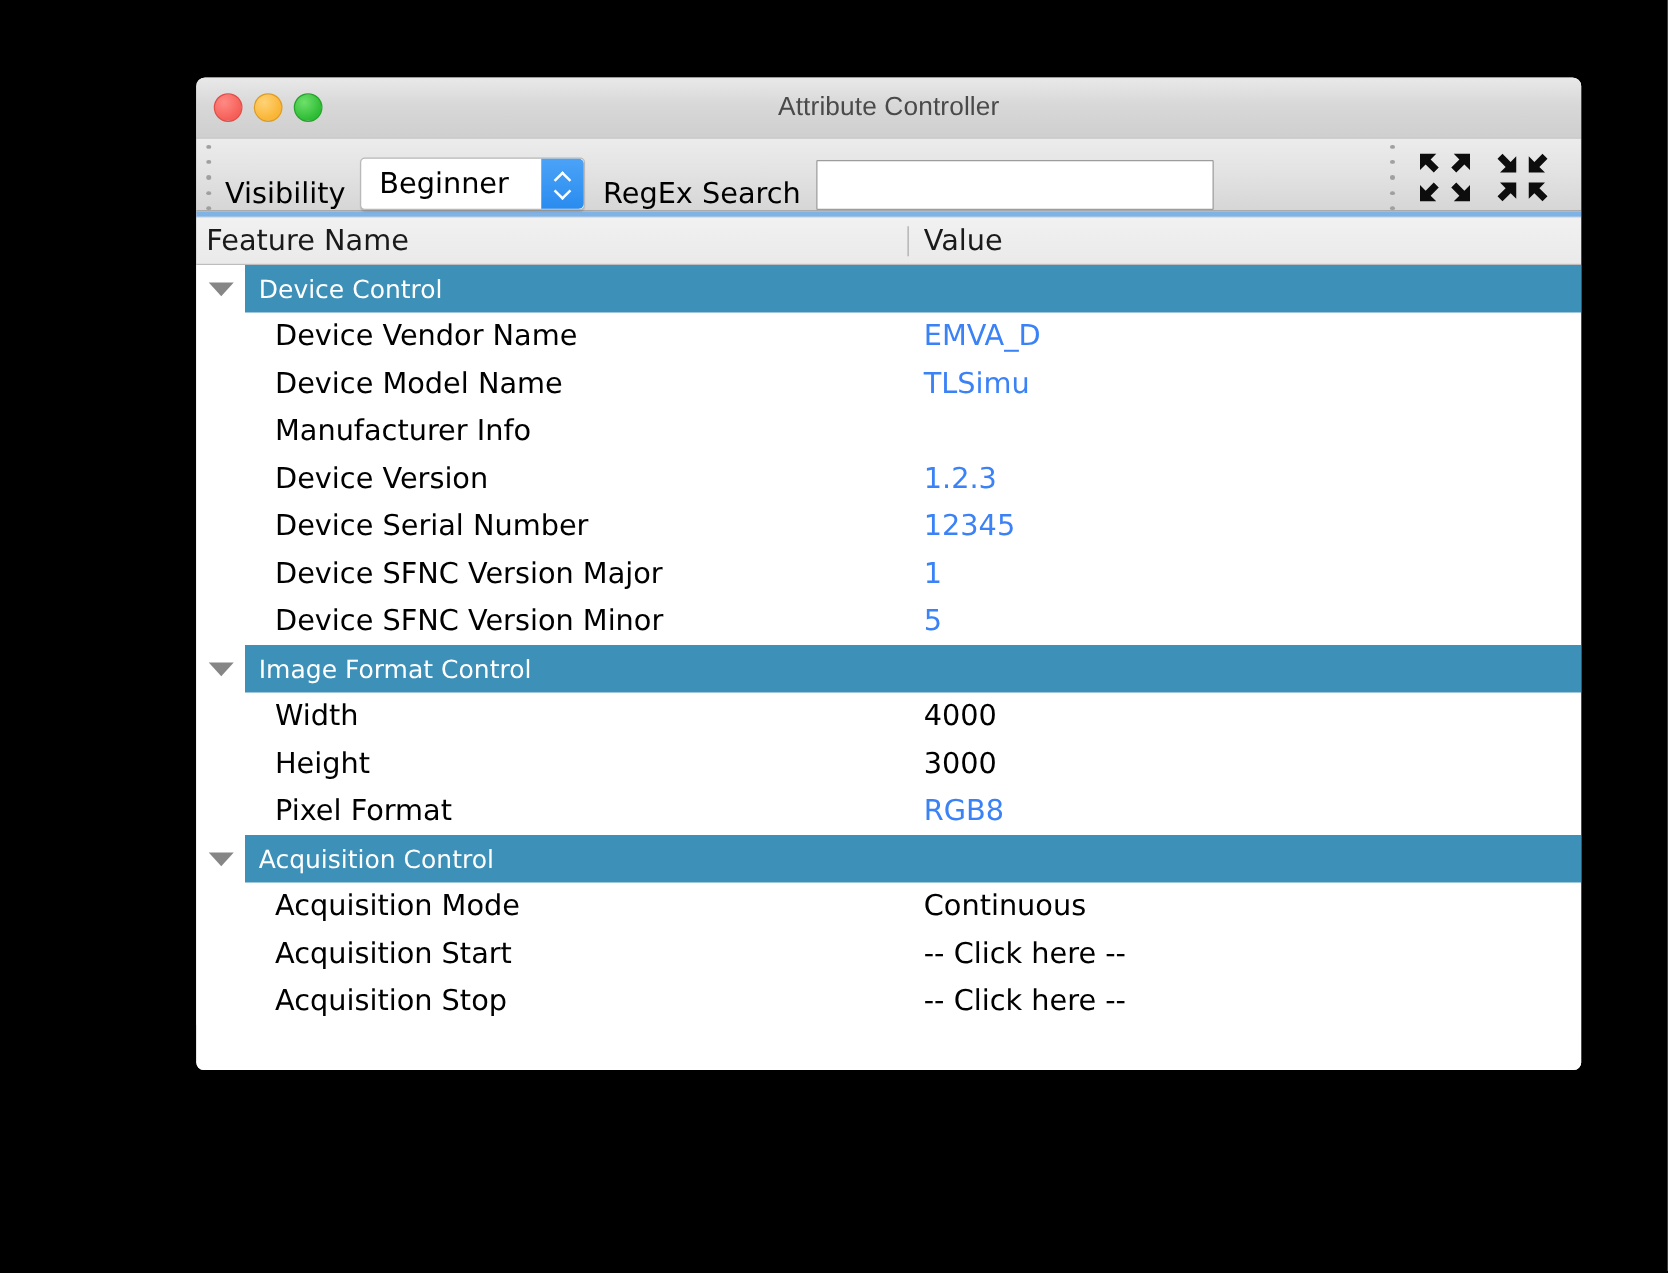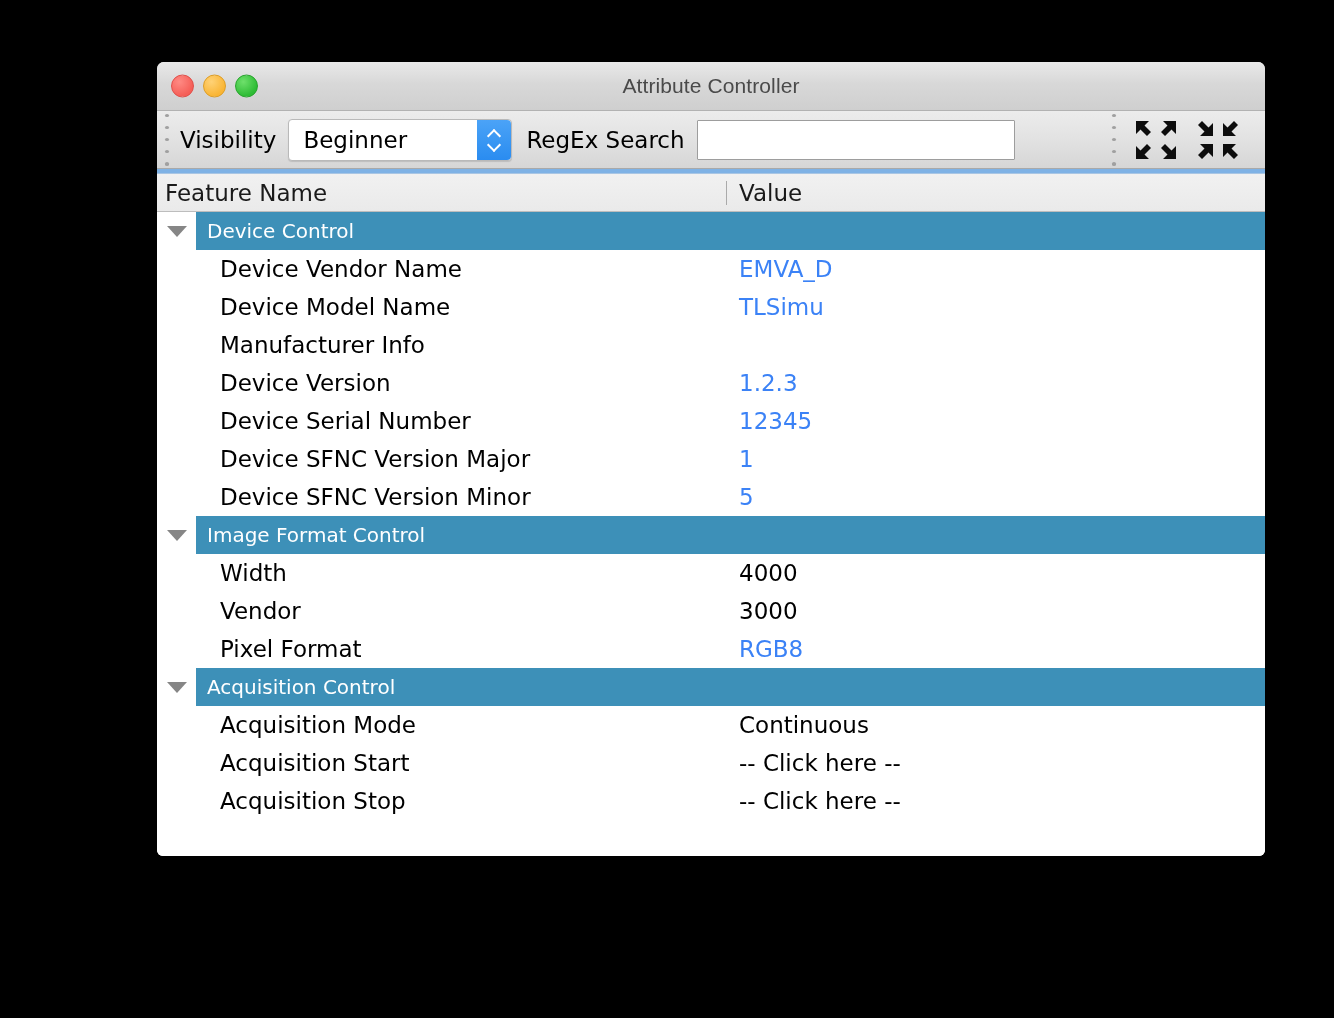--- a/index.html
+++ b/index.html
@@ -67,21 +67,21 @@
   }
 
   
   #toolbar {
     position: relative;
     height: 58px;
     flex: 0 0 58px;
     background: linear-gradient(to bottom, #ececec 0%, #e2e2e2 50%, #d6d6d6 100%);
     border-bottom: 1px solid #a9a9a9;
     display: flex;
-    align-items: center;
+    align-items: flex-end;
     padding: 0;
     box-sizing: border-box;
   }
   .grip {
     width: 14px;
     height: 52px;
     display: flex;
     flex-direction: column;
     justify-content: center;
     align-items: center;
@@ -102,21 +102,21 @@
     color: #000000;
     white-space: nowrap;
   }
   #visibility-label { margin-left: 6px; }
   #regex-label { margin-left: 14px; }
 
   
   #visibility-combo {
     position: relative;
     margin-left: 12px;
-    width: 224px;
+    width: 180px;
     height: 42px;
     background: #ffffff;
     border: 1px solid #b9b9b9;
     border-radius: 4px;
     box-shadow: 0 1px 1px rgba(0,0,0,0.13);
     display: flex;
     align-items: center;
     box-sizing: border-box;
   }
   #visibility-value {
@@ -414,21 +414,21 @@
         </div>
         <div class="group-bar">
           <div class="group-label">Image Format Control</div>
         </div>
       </div>
       <div class="feat-row">
         <div class="feat-name">Width</div>
         <div class="feat-value editable">4000</div>
       </div>
       <div class="feat-row">
-        <div class="feat-name">Vendor</div>
+        <div class="feat-name">Height</div>
         <div class="feat-value editable">3000</div>
       </div>
       <div class="feat-row">
         <div class="feat-name">Pixel Format</div>
         <div class="feat-value readonly">RGB8</div>
       </div>
       <div class="group-row">
         <div class="disclosure">
           <div class="tri"></div>
         </div>

